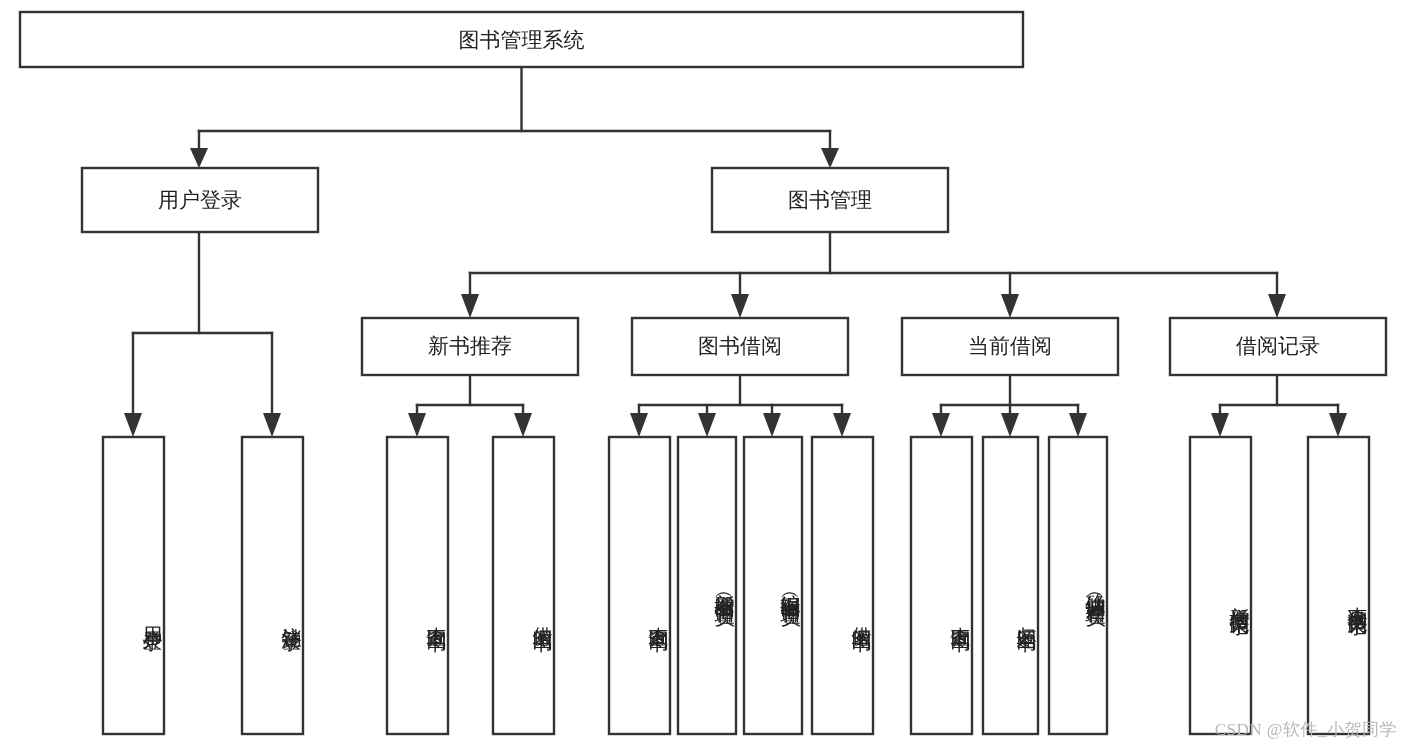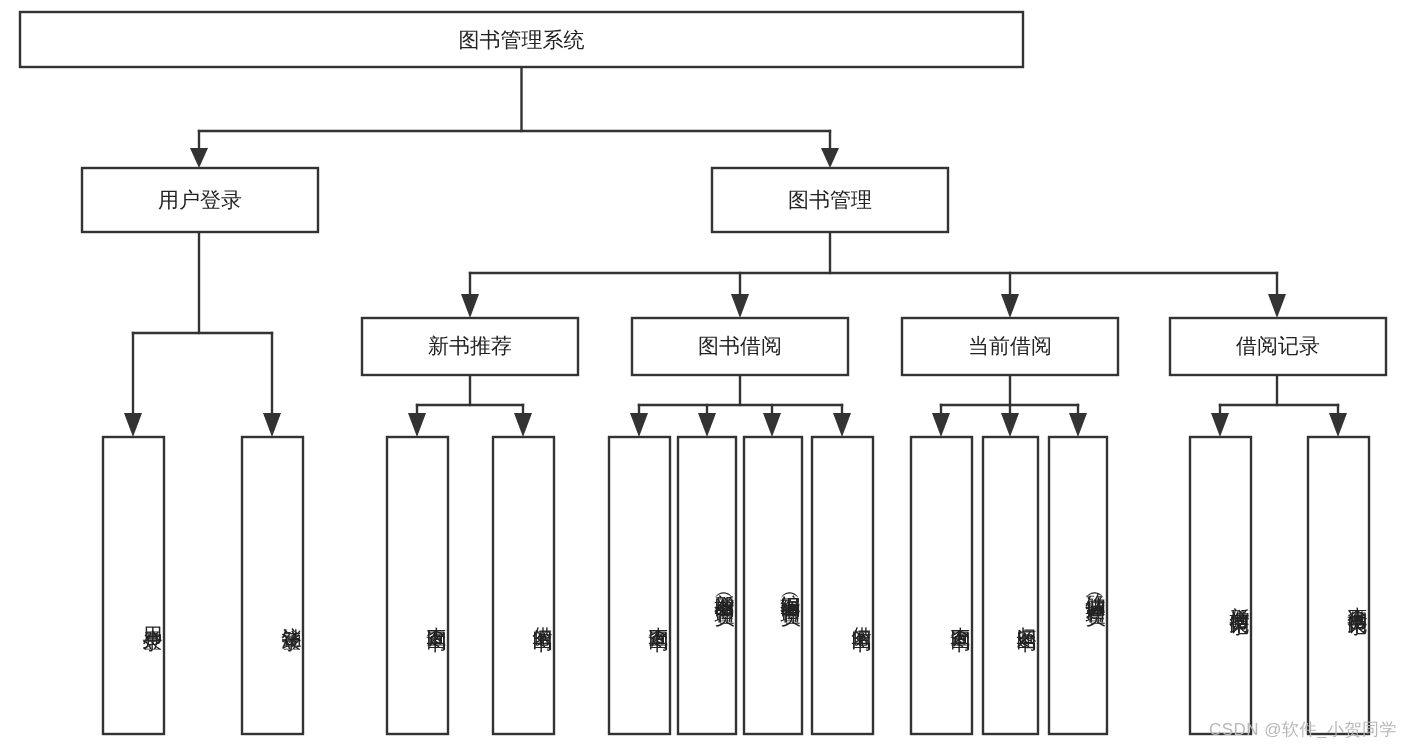--- a/index.html
+++ b/index.html
@@ -62,21 +62,21 @@
     line-height: 1.18;
     color: #222222;
     letter-spacing: 2px;
     white-space: nowrap;
     pointer-events: none;
   }
   .watermark {
     position: absolute;
     right: 8px;
     bottom: 6px;
-    font-family: Liberation Sans, sans-serif;
+    font-family: Liberation Serif, serif;
     font-size: 17px;
     color: #b8b8b8;
     letter-spacing: 0.5px;
     white-space: nowrap;
   }
 </style>
 </head>
 <body>
 
 <div id="diagram-root">

